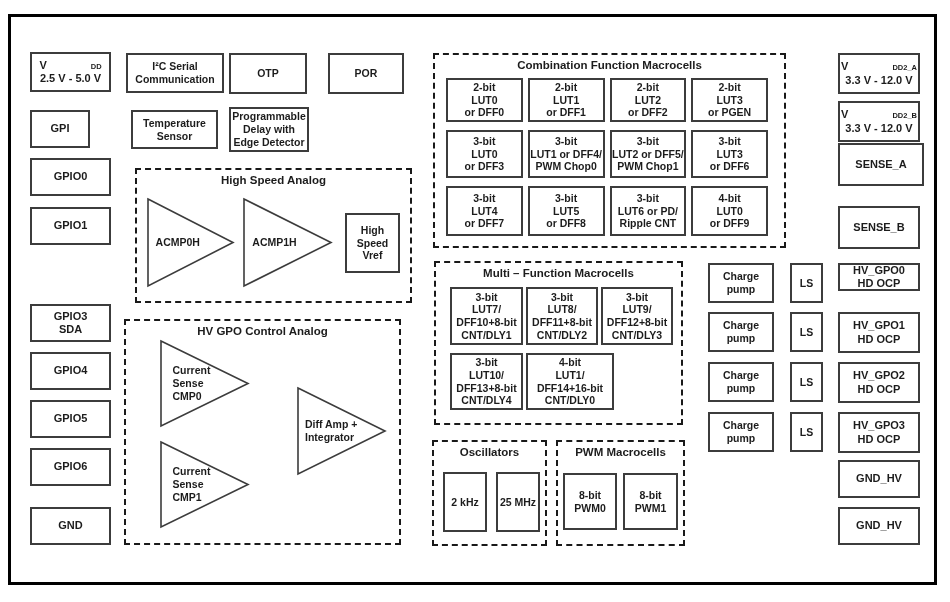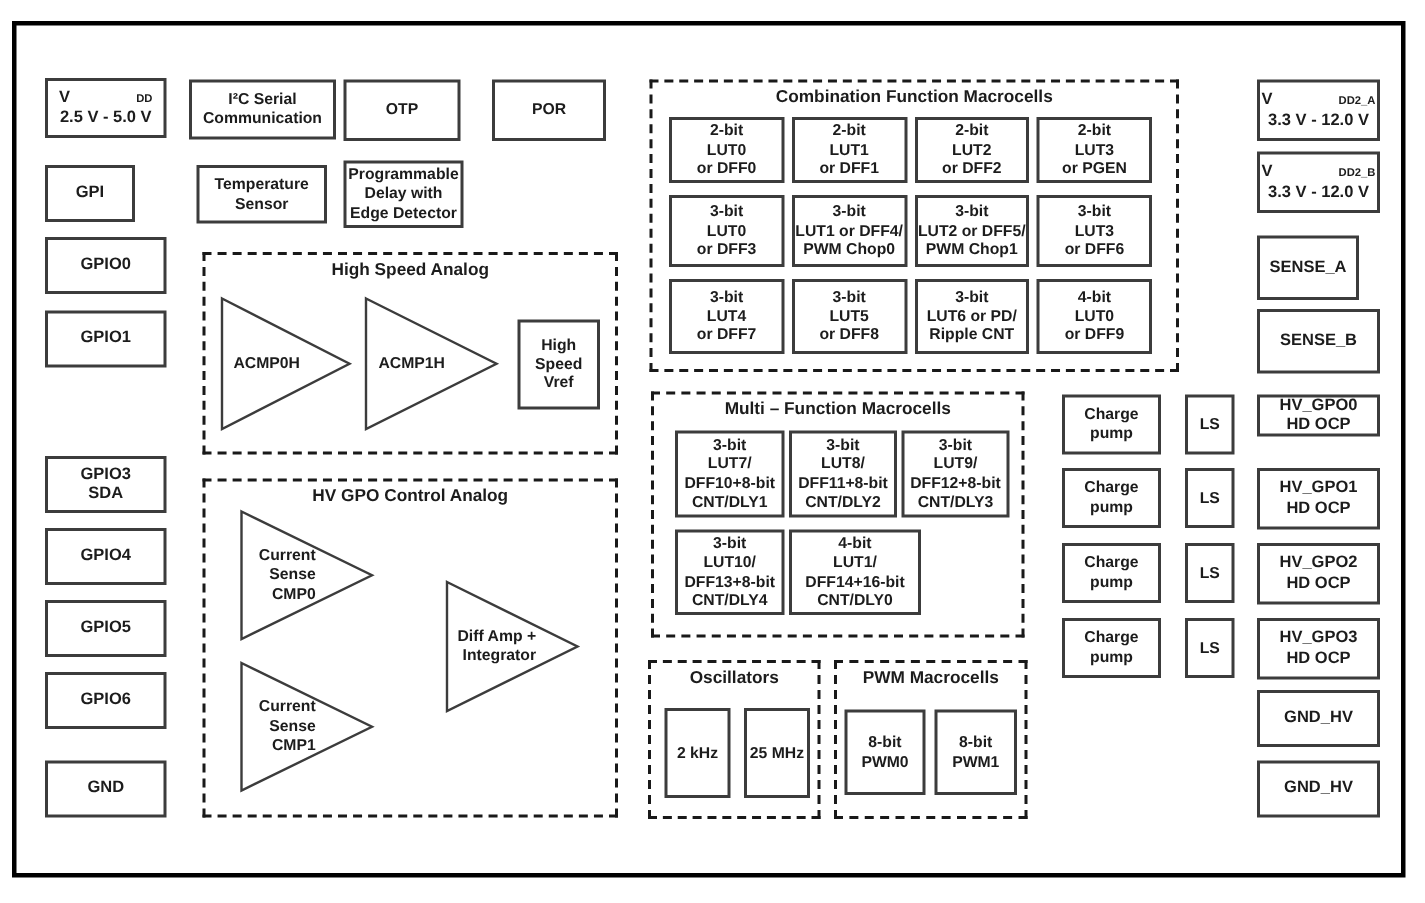--- a/index.html
+++ b/index.html
@@ -17,21 +17,21 @@
   .cellbox{box-sizing:border-box;border:2px solid #3c3c3c;background:#fff;
        display:flex;align-items:center;justify-content:center;text-align:center;
        font-size:10.5px;line-height:1.2;white-space:pre-line;}
   .comb-grid{position:absolute;left:446px;top:78px;width:322px;height:158px;
        display:grid;grid-template-columns:repeat(4,1fr);grid-template-rows:44px 48px 50px;
        column-gap:5px;row-gap:8px;}
   .mf-row{position:absolute;display:flex;gap:3px;}
   .tri{position:absolute;}
   .tri svg{position:absolute;left:0;top:0;width:100%;height:100%;overflow:visible;display:block;}
   .tri-label{position:absolute;left:2%;top:0;height:100%;width:66%;
-       display:flex;align-items:center;justify-content:center;text-align:right;
+       display:flex;align-items:center;justify-content:center;text-align:left;
        font-size:10.5px;line-height:1.25;white-space:pre-line;}
   sub{font-size:7.5px;line-height:1;margin-left:44px;}
   .subline{display:inline-flex;align-items:baseline;}
 </style>
 </head>
 <body>
 
 <div class="stage">
   <div class="frame"></div>
 
@@ -71,21 +71,21 @@
   <div class="tri" style="left:243px;top:198px;width:90px;height:89px">
     <svg viewBox="0 0 90 89">
         <polygon points="1,1 88,44.5 1,88" fill="#ffffff" stroke="#3c3c3c" stroke-width="1.6"></polygon>
       </svg>
     <div class="tri-label">ACMP1H</div>
   </div>
   <div class="box" style="left:345px;top:213px;width:55px;height:60px">High
 Speed
 Vref</div>
 
-  <div class="dashed" style="left:135px;top:319px;width:277px;height:226px">
+  <div class="dashed" style="left:124px;top:319px;width:277px;height:226px">
     <div class="gtitle">HV GPO Control Analog</div>
   </div>
   <div class="tri" style="left:160px;top:340px;width:90px;height:87px">
     <svg viewBox="0 0 90 87">
         <polygon points="1,1 88,43.5 1,86" fill="#ffffff" stroke="#3c3c3c" stroke-width="1.6"></polygon>
       </svg>
     <div class="tri-label">Current
 Sense
 CMP0</div>
   </div>
@@ -203,21 +203,21 @@
   <div class="box" style="left:790px;top:412px;width:33px;height:40px">LS</div>
 
   <div class="box pin" style="left:838px;top:53px;width:82px;height:41px">
     <div class="subline"><span>V</span><sub>DD2_A</sub></div>
     <div>3.3 V - 12.0 V</div>
   </div>
   <div class="box pin" style="left:838px;top:101px;width:82px;height:41px">
     <div class="subline"><span>V</span><sub>DD2_B</sub></div>
     <div>3.3 V - 12.0 V</div>
   </div>
-  <div class="box pin" style="left:838px;top:157px;width:68px;height:43px">SENSE_A</div>
+  <div class="box pin" style="left:838px;top:143px;width:86px;height:43px">SENSE_A</div>
   <div class="box pin" style="left:838px;top:206px;width:82px;height:43px">SENSE_B</div>
   <div class="box pin" style="left:838px;top:263px;width:82px;height:28px">HV_GPO0
 HD OCP</div>
   <div class="box pin" style="left:838px;top:312px;width:82px;height:41px">HV_GPO1
 HD OCP</div>
   <div class="box pin" style="left:838px;top:362px;width:82px;height:41px">HV_GPO2
 HD OCP</div>
   <div class="box pin" style="left:838px;top:412px;width:82px;height:41px">HV_GPO3
 HD OCP</div>
   <div class="box pin" style="left:838px;top:460px;width:82px;height:38px">GND_HV</div>

